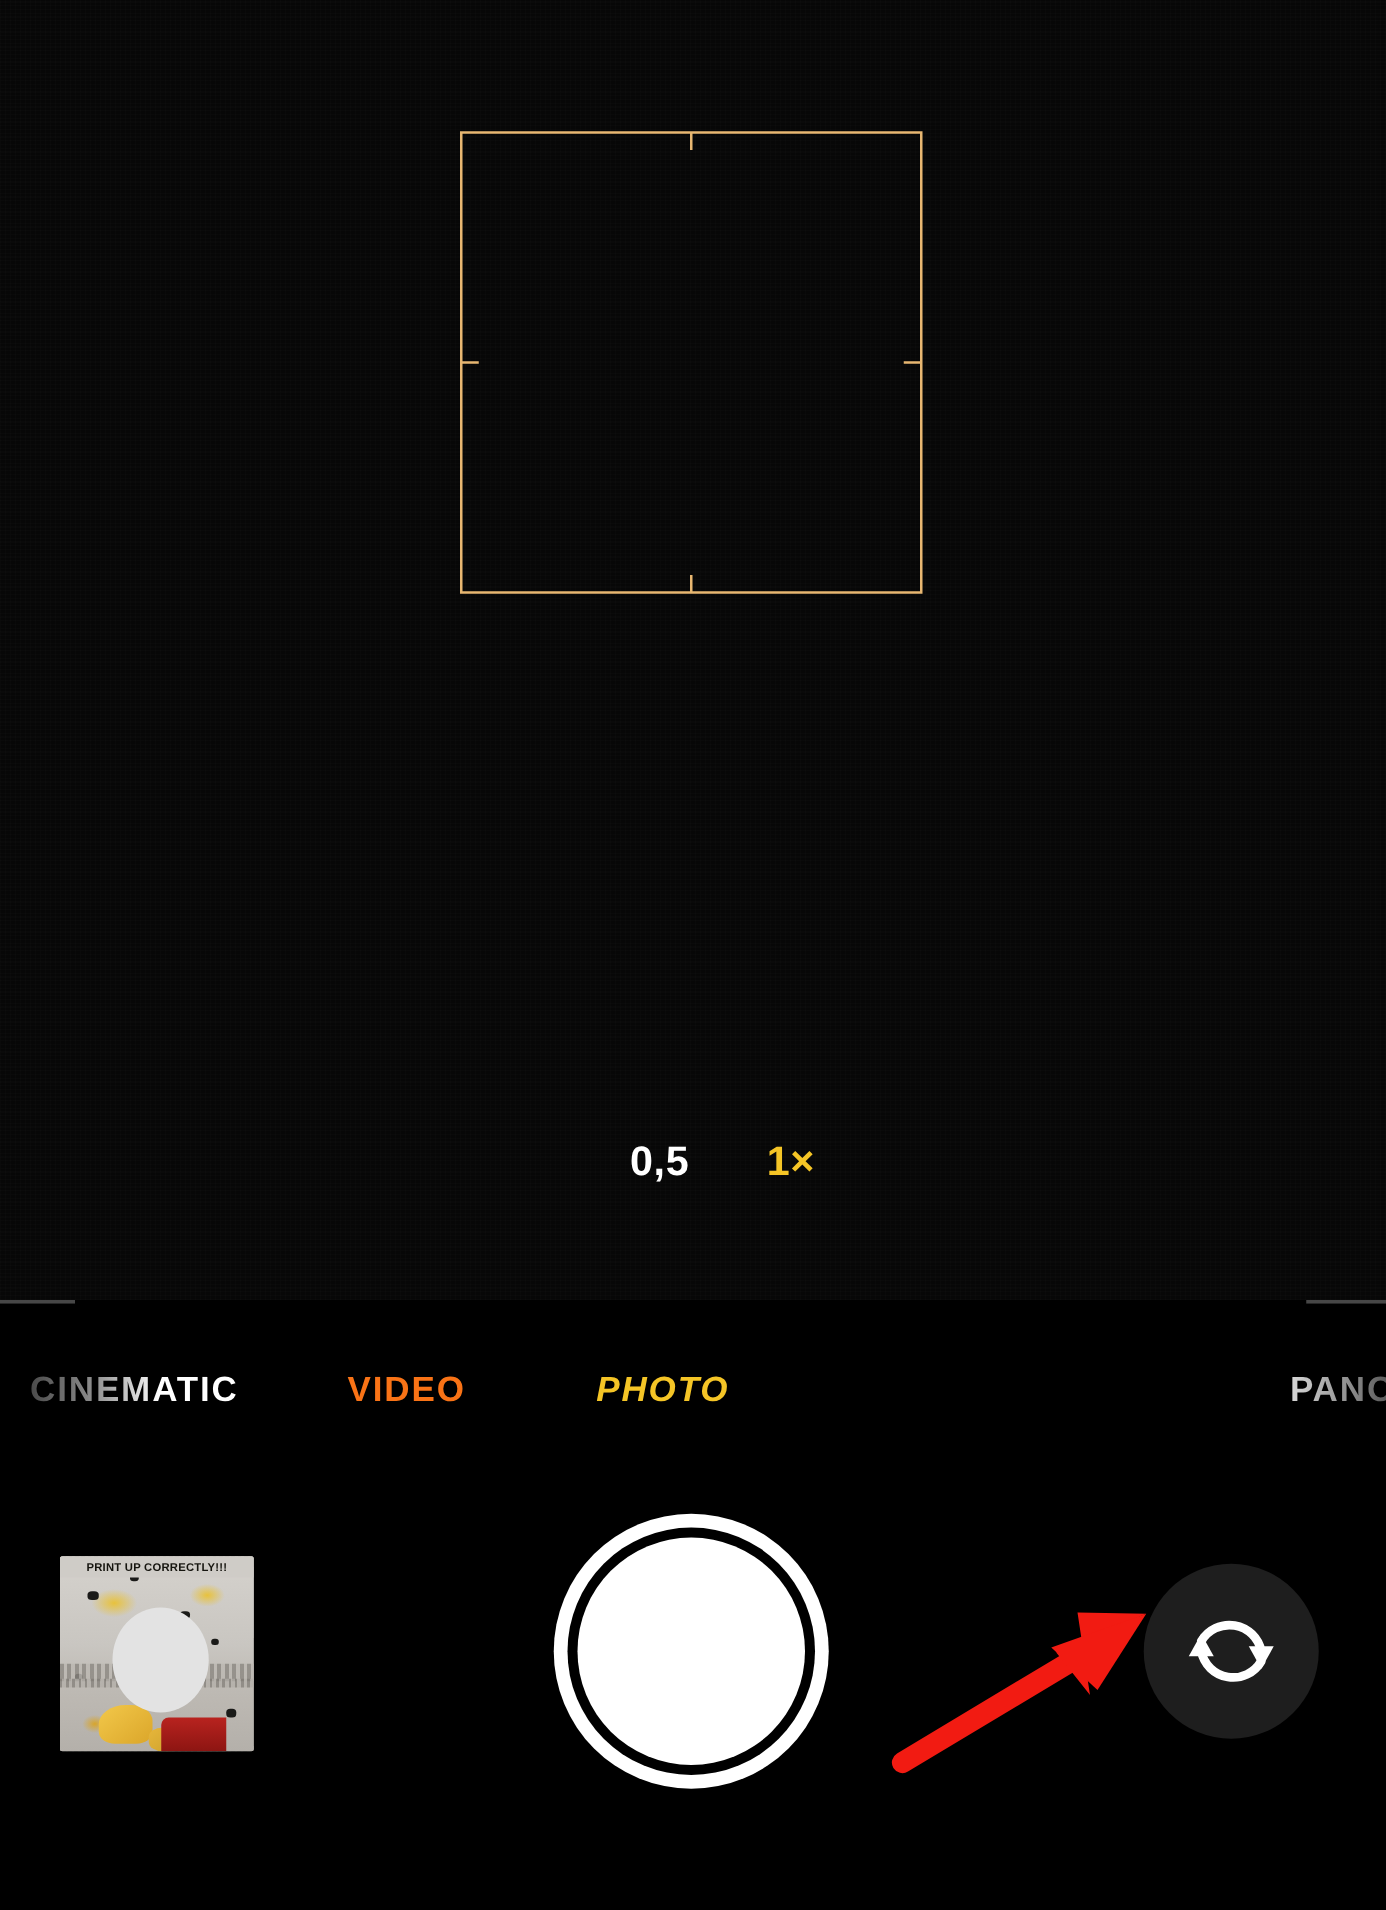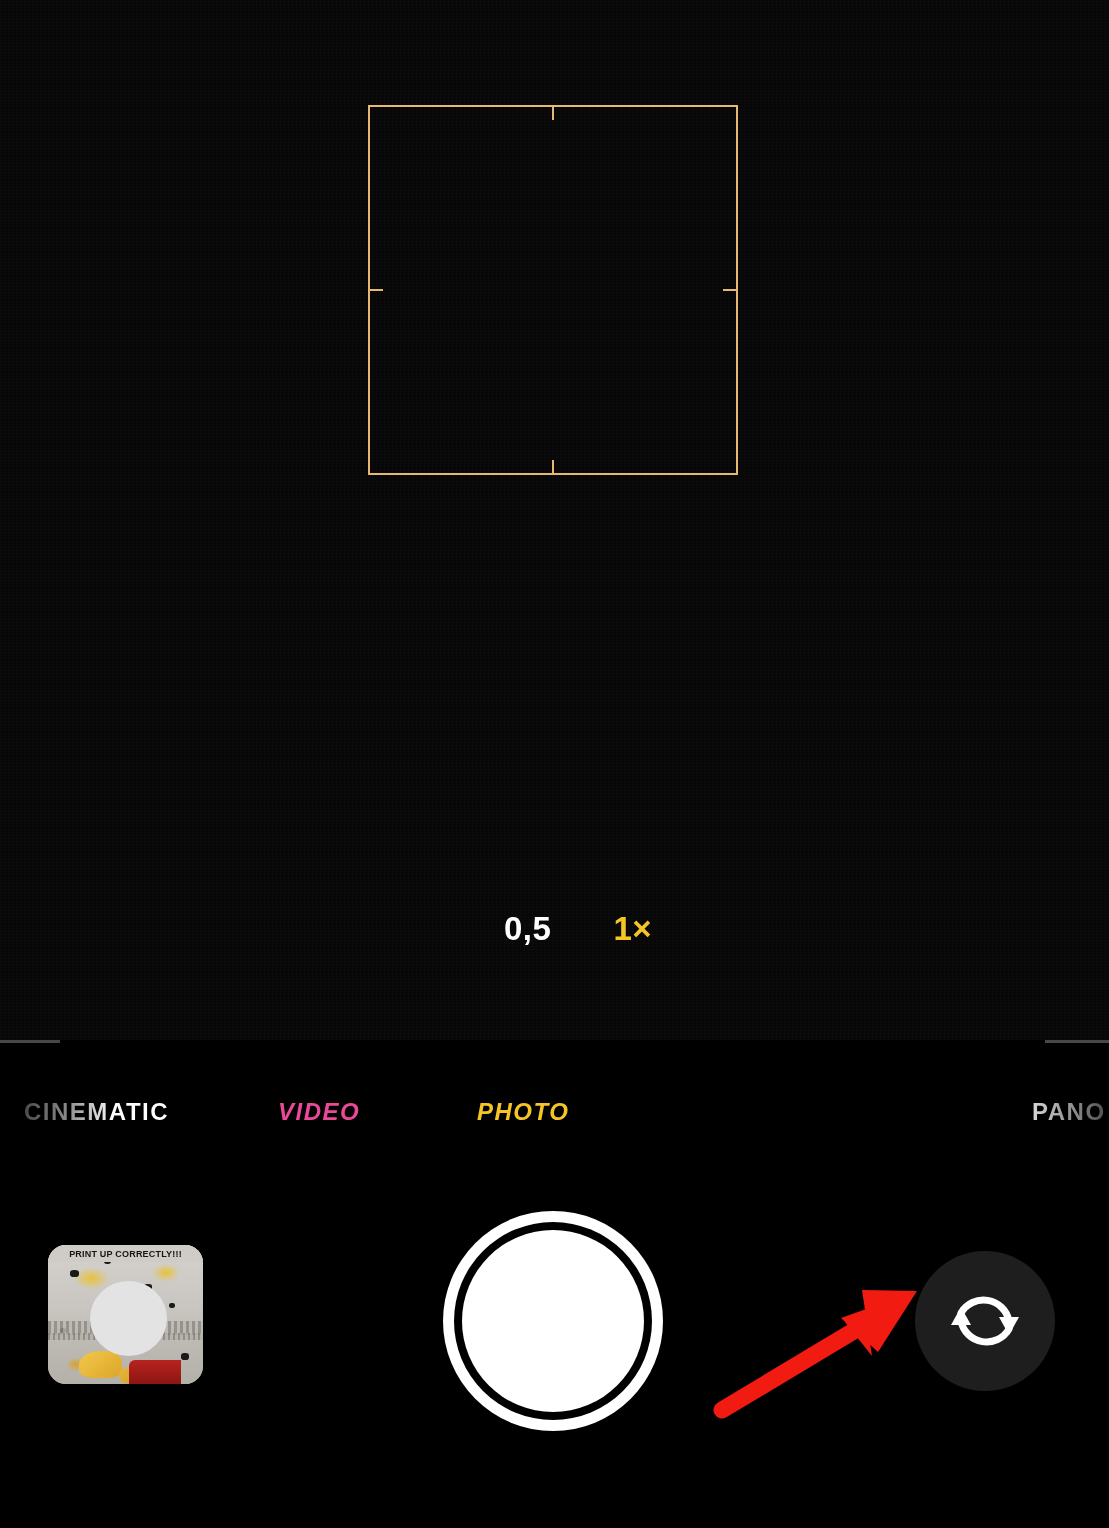--- a/index.html
+++ b/index.html
@@ -71,29 +71,29 @@
   }
 
   
   #mode-selector {
     position:absolute; left:0; top:38px;
     width:1109px; height:62px;
     display:flex; align-items:center;
   }
   .mode {
     position:absolute;
-    font-size:24px; font-weight:bold;
+    font-size:28px; font-weight:bold;
     letter-spacing:1.5px;
     font-family:"Liberation Sans", sans-serif;
     white-space:nowrap;
     background:none; border:none; cursor:pointer;
     padding:0;
     line-height:1;
   }
-  .mode-white  { color:#ec4899;font-style:italic; }
+  .mode-white  { color:#f97316; }
   .mode-active { color:#f5c526;font-style:italic; }
   
   .mode-fade-left {
     color:#ffffff;
     background:linear-gradient(90deg, #4a4a4a 0%, #8c8c8c 30%, #ffffff 62%);
     -webkit-background-clip:text; background-clip:text;
     -webkit-text-fill-color:transparent; color:transparent;
   }
   .mode-fade-right {
     background:linear-gradient(90deg, #d8d8d8 0%, #8f8f8f 55%, #4d4d4d 100%);
@@ -103,22 +103,22 @@
 
   
   #bottom-bar {
     position:absolute; left:0; top:118px;
     width:1109px; height:300px;
   }
 
   
   #gallery-thumb {
     position:absolute; left:48px; top:84px;
-    width:155px; height:139px;
-    border-radius:18px;
+    width:155px; height:156px;
+    border-radius:2px;
     overflow:hidden;
     cursor:pointer;
     background:#b9b6b1;
   }
   #thumb-photo {
     position:absolute; inset:0;
     background:
       radial-gradient(ellipse 26px 16px at 28% 24%, #e8c23c 0%, rgba(232,194,60,0) 70%),
       radial-gradient(ellipse 20px 13px at 76% 20%, #e8c23c 0%, rgba(232,194,60,0) 70%),
       radial-gradient(ellipse 14px 10px at 18% 86%, #d8a52c 0%, rgba(216,165,44,0) 72%),

